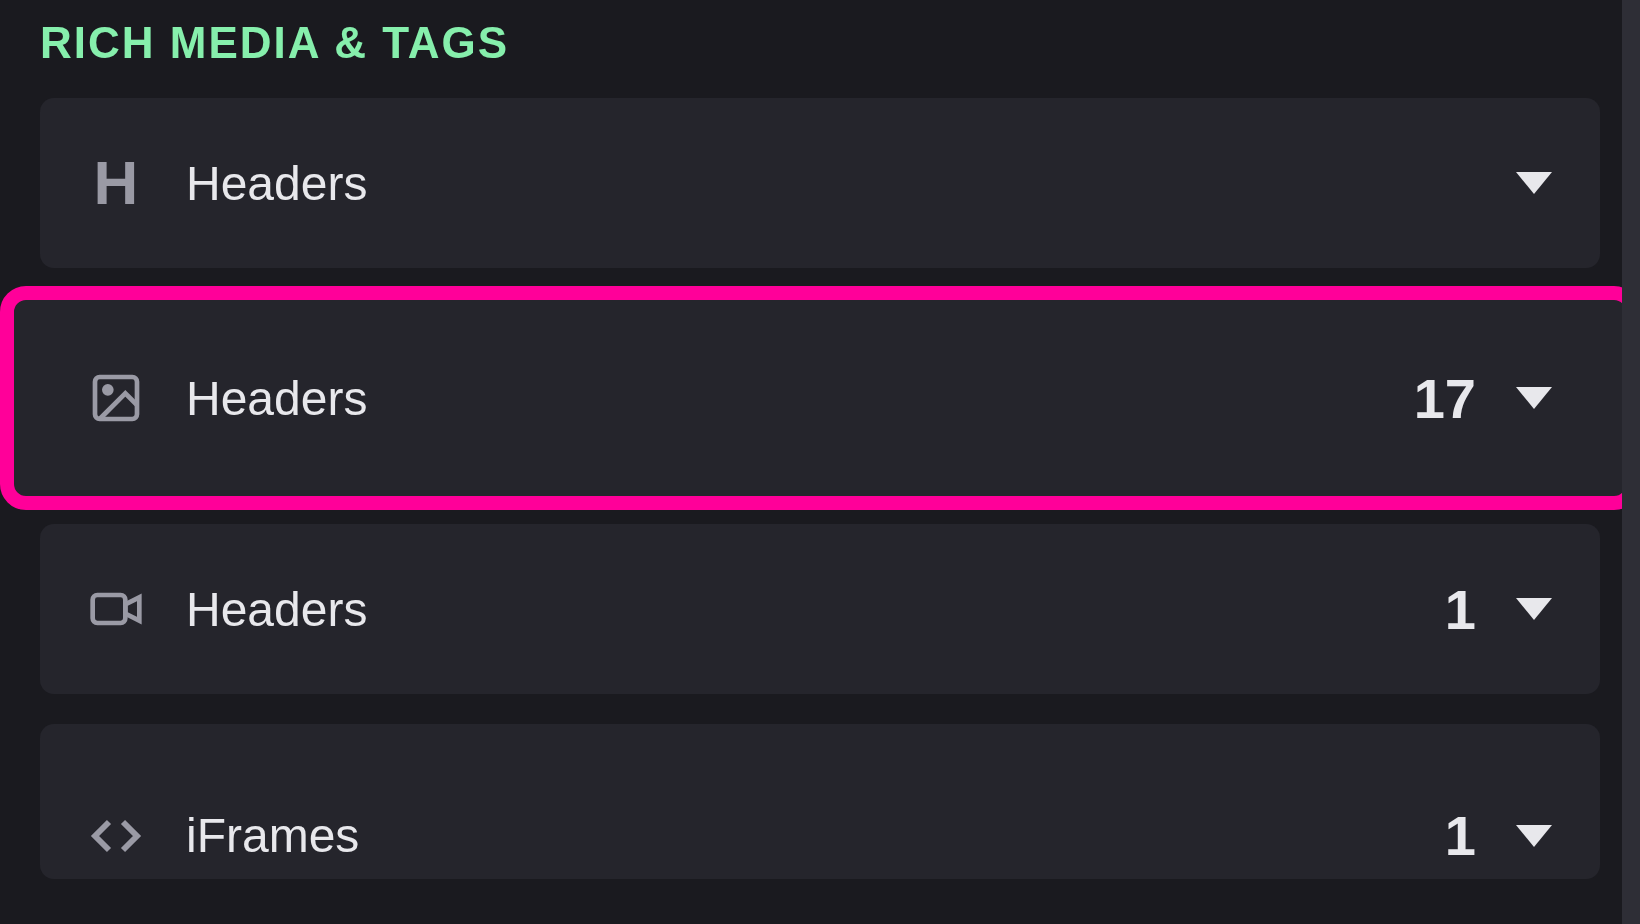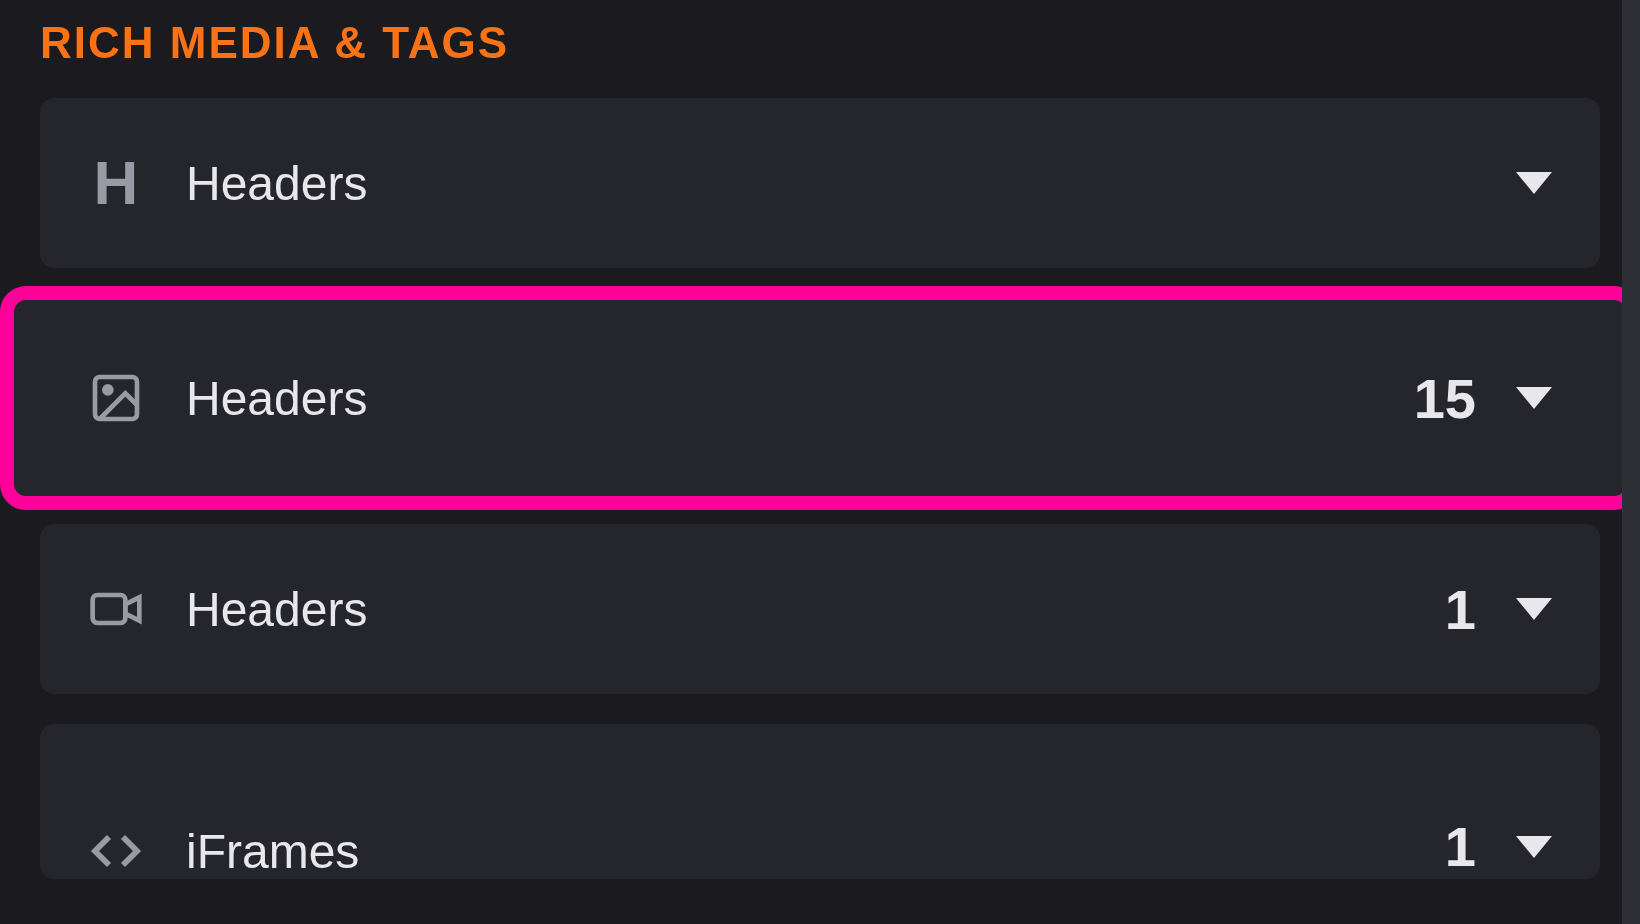--- a/index.html
+++ b/index.html
@@ -13,21 +13,21 @@
       width: 1640px;
       height: 924px;
       overflow: hidden;
       position: relative;
     }
     .panel {
       padding: 0;
       width: 100%;
     }
     .section-title {
-      color: #f97316;
+      color: #86efac;
       font-size: 44px;
       font-weight: 700;
       letter-spacing: 2px;
       padding: 18px 40px 30px 40px;
     }
     .items-container {
       padding: 0 40px;
     }
     .item-row {
       background: #25252c;
@@ -46,21 +46,21 @@
       margin-right: -28px;
       padding-left: 76px;
       padding-right: 76px;
       height: 200px;
       margin-bottom: 26px;
     }
     .item-row.last {
       height: 155px;
       margin-bottom: 0;
       padding-top: 30px;
-      align-items: flex-end;
+      align-items: center;
     }
     .item-row.last .item-left,
     .item-row.last .item-right {
       padding-top: 38px;
     }
     .item-left {
       display: flex;
       align-items: center;
       gap: 42px;
       flex: 1;
@@ -141,21 +141,21 @@
         <div class="icon-wrap">
           <svg viewBox="0 0 24 24" fill="none" stroke="currentColor" stroke-width="2">
             <rect x="3" y="3" width="18" height="18" rx="2"></rect>
             <circle cx="8.5" cy="8.5" r="1.5" fill="currentColor"></circle>
             <path d="M21 15l-5-5L5 21"></path>
           </svg>
         </div>
         <div class="item-label">Headers</div>
       </div>
       <div class="item-right">
-        <div class="item-count">15</div>
+        <div class="item-count">17</div>
         <div class="chevron"></div>
       </div>
     </div>
 
     <div class="item-row">
       <div class="item-left">
         <div class="icon-wrap">
           <svg viewBox="0 0 24 24" fill="none" stroke="currentColor" stroke-width="2">
             <rect x="2" y="6" width="14" height="12" rx="2"></rect>
             <path d="M16 10l6-3v10l-6-3z"></path>

